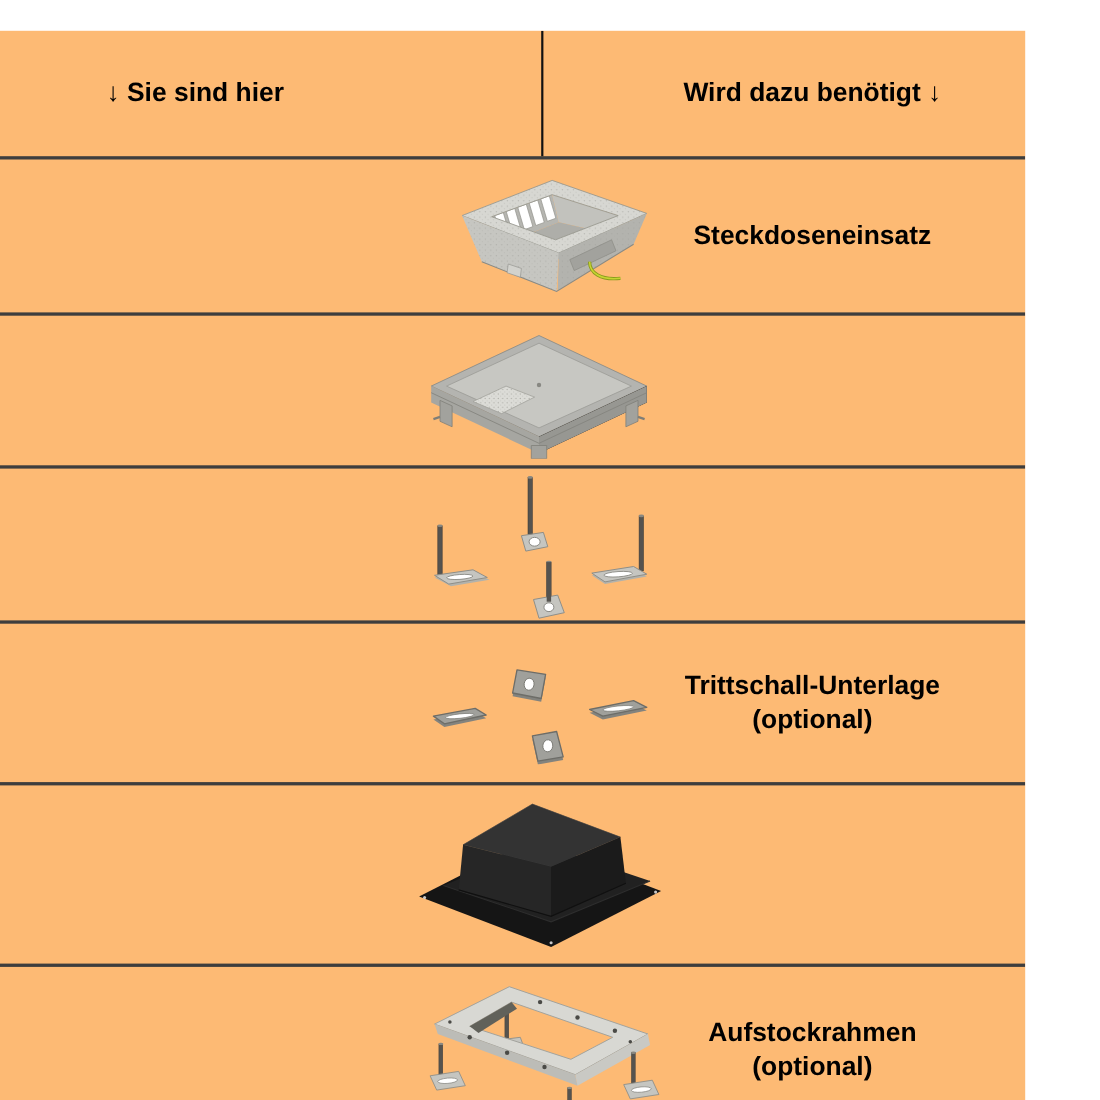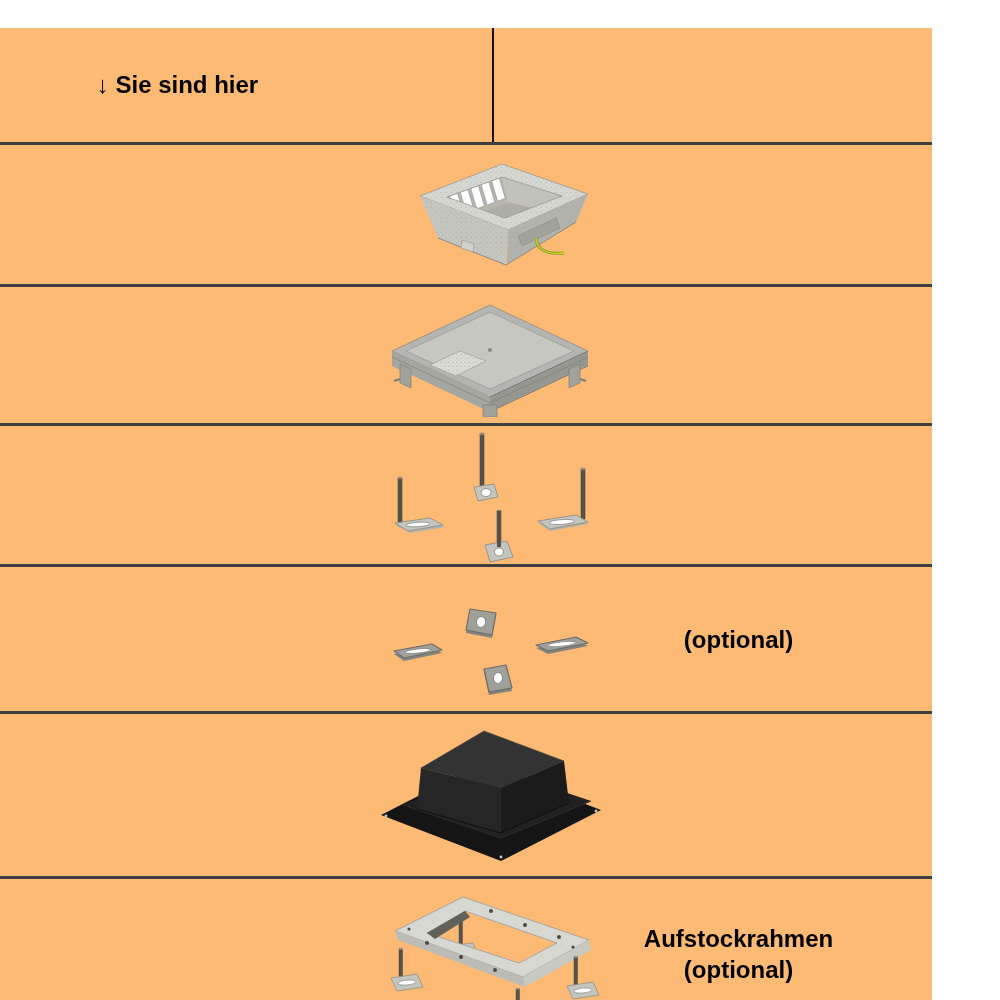--- a/index.html
+++ b/index.html
@@ -27,20 +27,21 @@
   .lbl-right { left:545px; right:0; }
   .lbl-left  { left:0; width:355px; }
 </style>
 </head>
 <body>
 
 <div class="page">
 
   <div class="header">
     <div class="hdr-txt hdr-left">↓ Sie sind hier</div>
+    <div class="hdr-txt hdr-right">Wird dazu benötigt ↓</div>
     <div class="vline"></div>
   </div>
 
   <div class="row r1">
     <div class="img-wrap">
       <svg width="200" height="118" viewBox="0 0 200 118">
         <defs>
           <pattern id="sp1" width="5" height="5" patternUnits="userSpaceOnUse">
             <circle cx="1.2" cy="1.4" r="0.6" fill="#8f8f8a"></circle>
             <circle cx="3.6" cy="3.8" r="0.5" fill="#a5a5a0"></circle>
@@ -61,20 +62,23 @@
         <polygon points="30,40 118,74 116,109 48,82" fill="#c6c6c1"></polygon>
         <polygon points="30,40 118,74 116,109 48,82" fill="url(#sp1)" opacity="0.4"></polygon>
         <polygon points="118,74 198,38 186,66 117,108" fill="#b3b3ae"></polygon>
         <polygon points="118,74 198,38 186,66 117,108" fill="url(#sp1)" opacity="0.3"></polygon>
         <polyline points="48,82 116,109 186,66" fill="none" stroke="#8a8a84" stroke-width="1"></polyline>
         <polygon points="72,84 84,88 83,96 71,92" fill="#d2d2cd" stroke="#949490" stroke-width="0.6"></polygon>
         <polygon points="128,80 166,62 170,72 132,90" fill="#a2a29d" stroke="#8a8a84" stroke-width="0.6"></polygon>
         <path d="M146,82 C146,92 156,99 174,97" stroke="#8a9a1e" stroke-width="3" fill="none"></path>
         <path d="M146,82 C146,92 156,99 174,97" stroke="#c6d532" stroke-width="1.4" fill="none"></path>
       </svg>
+    </div>
+    <div class="lbl lbl-right">
+      <div>Steckdoseneinsatz</div>
     </div>
   </div>
 
   <div class="row r2">
     <div class="img-wrap">
       <svg width="212" height="124" viewBox="0 0 212 124">
         <defs>
           <pattern id="sp2" width="4" height="4" patternUnits="userSpaceOnUse">
             <circle cx="1" cy="1.2" r="0.55" fill="#9a9a94"></circle>
             <circle cx="3" cy="3.2" r="0.45" fill="#b0b0aa"></circle>
@@ -149,20 +153,21 @@
           <polygon points="146,62 186,54 198,60 158,68" fill="#a0a09b" stroke="#6d6d68" stroke-width="1.2"></polygon>
           <ellipse cx="172" cy="61" rx="14" ry="2.2" fill="#ffffff" stroke="#75756f" stroke-width="0.6" transform="rotate(-6 172 61)"></ellipse>
 
           <polygon points="94,89 116,85 122,108 99,112" fill="#83837e"></polygon>
           <polygon points="94,86 116,82 122,105 99,109" fill="#a0a09b" stroke="#6d6d68" stroke-width="1.2"></polygon>
           <ellipse cx="108" cy="95" rx="4.5" ry="5.5" fill="#ffffff" stroke="#75756f" stroke-width="0.8" transform="rotate(6 108 95)"></ellipse>
         </g>
       </svg>
     </div>
     <div class="lbl lbl-right">
+      <div>Trittschall-Unterlage</div>
       <div>(optional)</div>
     </div>
   </div>
 
   <div class="row r5">
     <div class="img-wrap">
       <svg width="235" height="148" viewBox="0 0 235 148">
         <polygon points="8,94 108,43 228,89 128,140" fill="#151515"></polygon>
         <polygon points="30,84 120,47 218,80 128,117" fill="#212121"></polygon>
         <polyline points="30,84 128,117 218,80" fill="none" stroke="#2d2d2d" stroke-width="1"></polyline>

